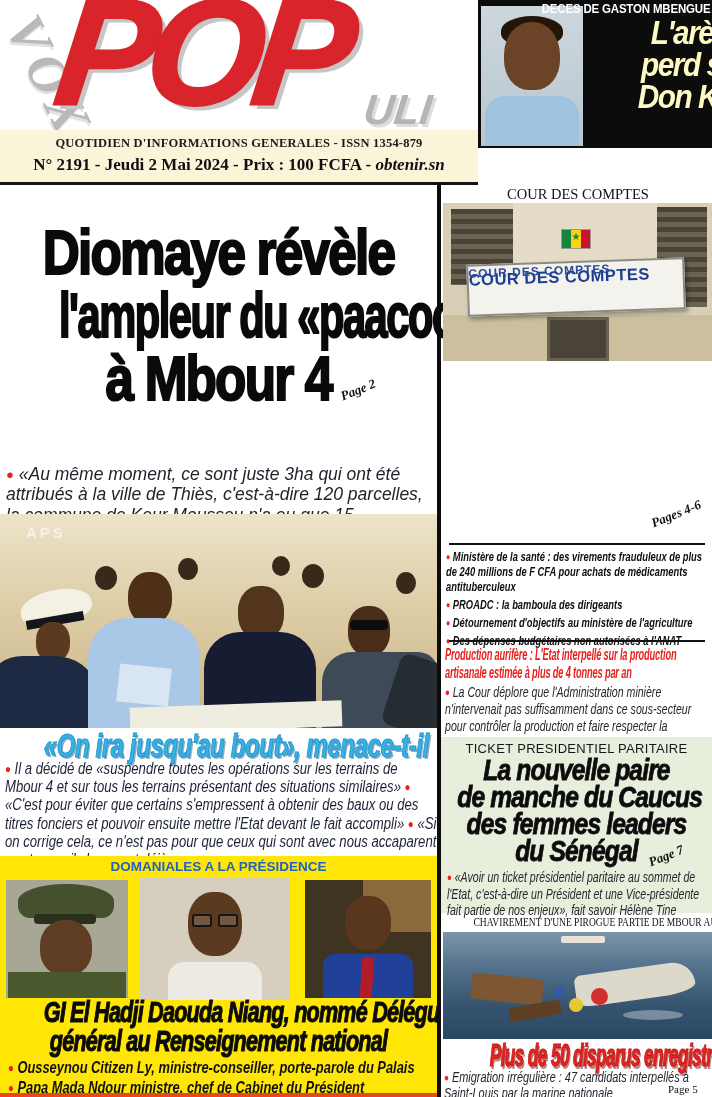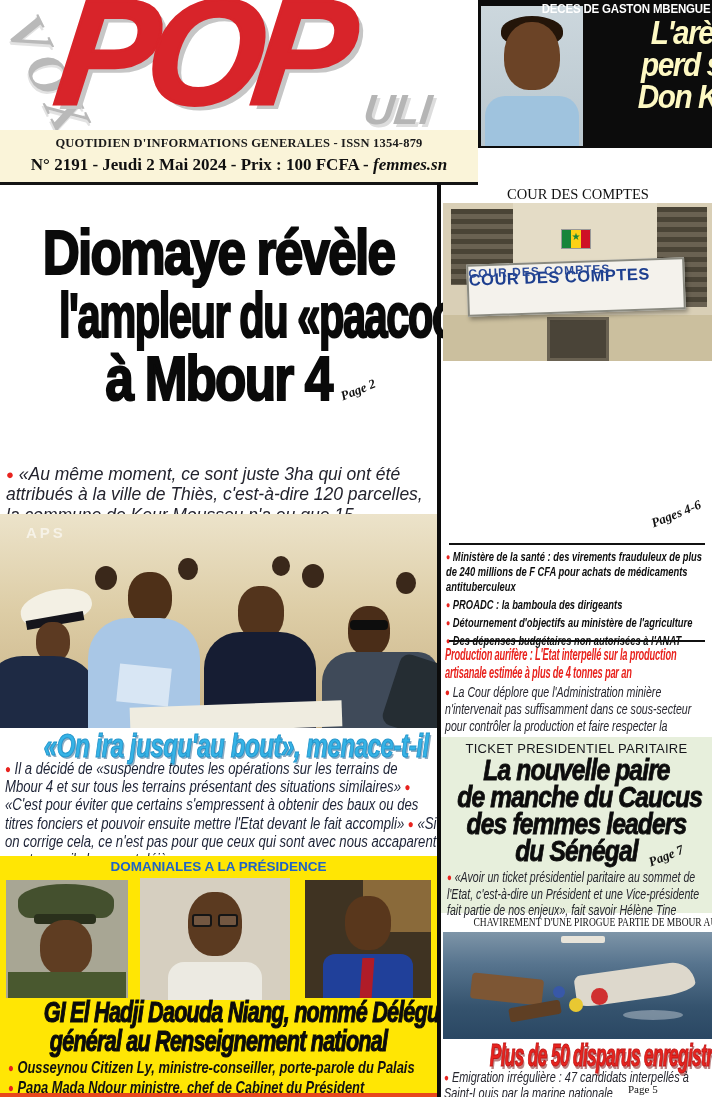--- a/index.html
+++ b/index.html
@@ -167,35 +167,35 @@
   .sea-f-red{left:148px;top:56px;width:17px;height:17px;background:#d03030;border-radius:50%;}
   .sea-f-yel{left:126px;top:66px;width:14px;height:14px;background:#e8c832;border-radius:50%;}
   .sea-f-blu{left:110px;top:54px;width:12px;height:12px;background:#3858a8;border-radius:50%;}
   .sea-foam{left:180px;top:78px;width:60px;height:10px;background:rgba(255,255,255,.35);border-radius:50%;}
   .sea-headline{position:absolute;left:441px;top:1041px;width:271px;text-align:center;color:#e8231e;
        font:italic 700 27px "Liberation Sans",sans-serif;white-space:nowrap;letter-spacing:-1px;
        transform:scale(.64,1.15);transform-origin:center;-webkit-text-stroke:1px #c01818;
        text-shadow:2px 2px 0 rgba(120,10,10,.5);}
   .sea-bullet{position:absolute;left:444px;top:1069px;width:340px;margin:0;transform:scale(.78,1);transform-origin:left top;
        font:italic 400 14px "Liberation Sans",sans-serif;line-height:1.15;color:#26262e;}
-  .pg-serif{position:absolute;left:628px;top:1083px;font:400 11px "Liberation Serif",serif;color:#111;}
+  .pg-serif{position:absolute;left:668px;top:1083px;font:400 11px "Liberation Serif",serif;color:#111;}
 </style>
 </head>
 <body>
 
 <div id="page">
 
   <div class="masthead">
     <div class="vox">VOX</div>
     <div class="pop">POP</div>
     <div class="uli">ULI</div>
   </div>
   <div class="cream-strip">
     <div class="tagline">QUOTIDIEN D'INFORMATIONS GENERALES - ISSN 1354-879</div>
-    <div class="issue-line"><span>N° 2191 - Jeudi 2 Mai 2024 -  Prix : 100 FCFA - </span><span class="site">femmes.sn</span></div>
+    <div class="issue-line"><span>N° 2191 - Jeudi 2 Mai 2024 -  Prix : 100 FCFA - </span><span class="site">obtenir.sn</span></div>
   </div>
 
   <div class="obit-box">
     <div class="obit-photo">
       <div class="g-hair"></div>
       <div class="g-head"></div>
       <div class="g-body"></div>
     </div>
     <div class="obit-kicker">DECES DE GASTON MBENGUE</div>
     <div class="obit-headline">

